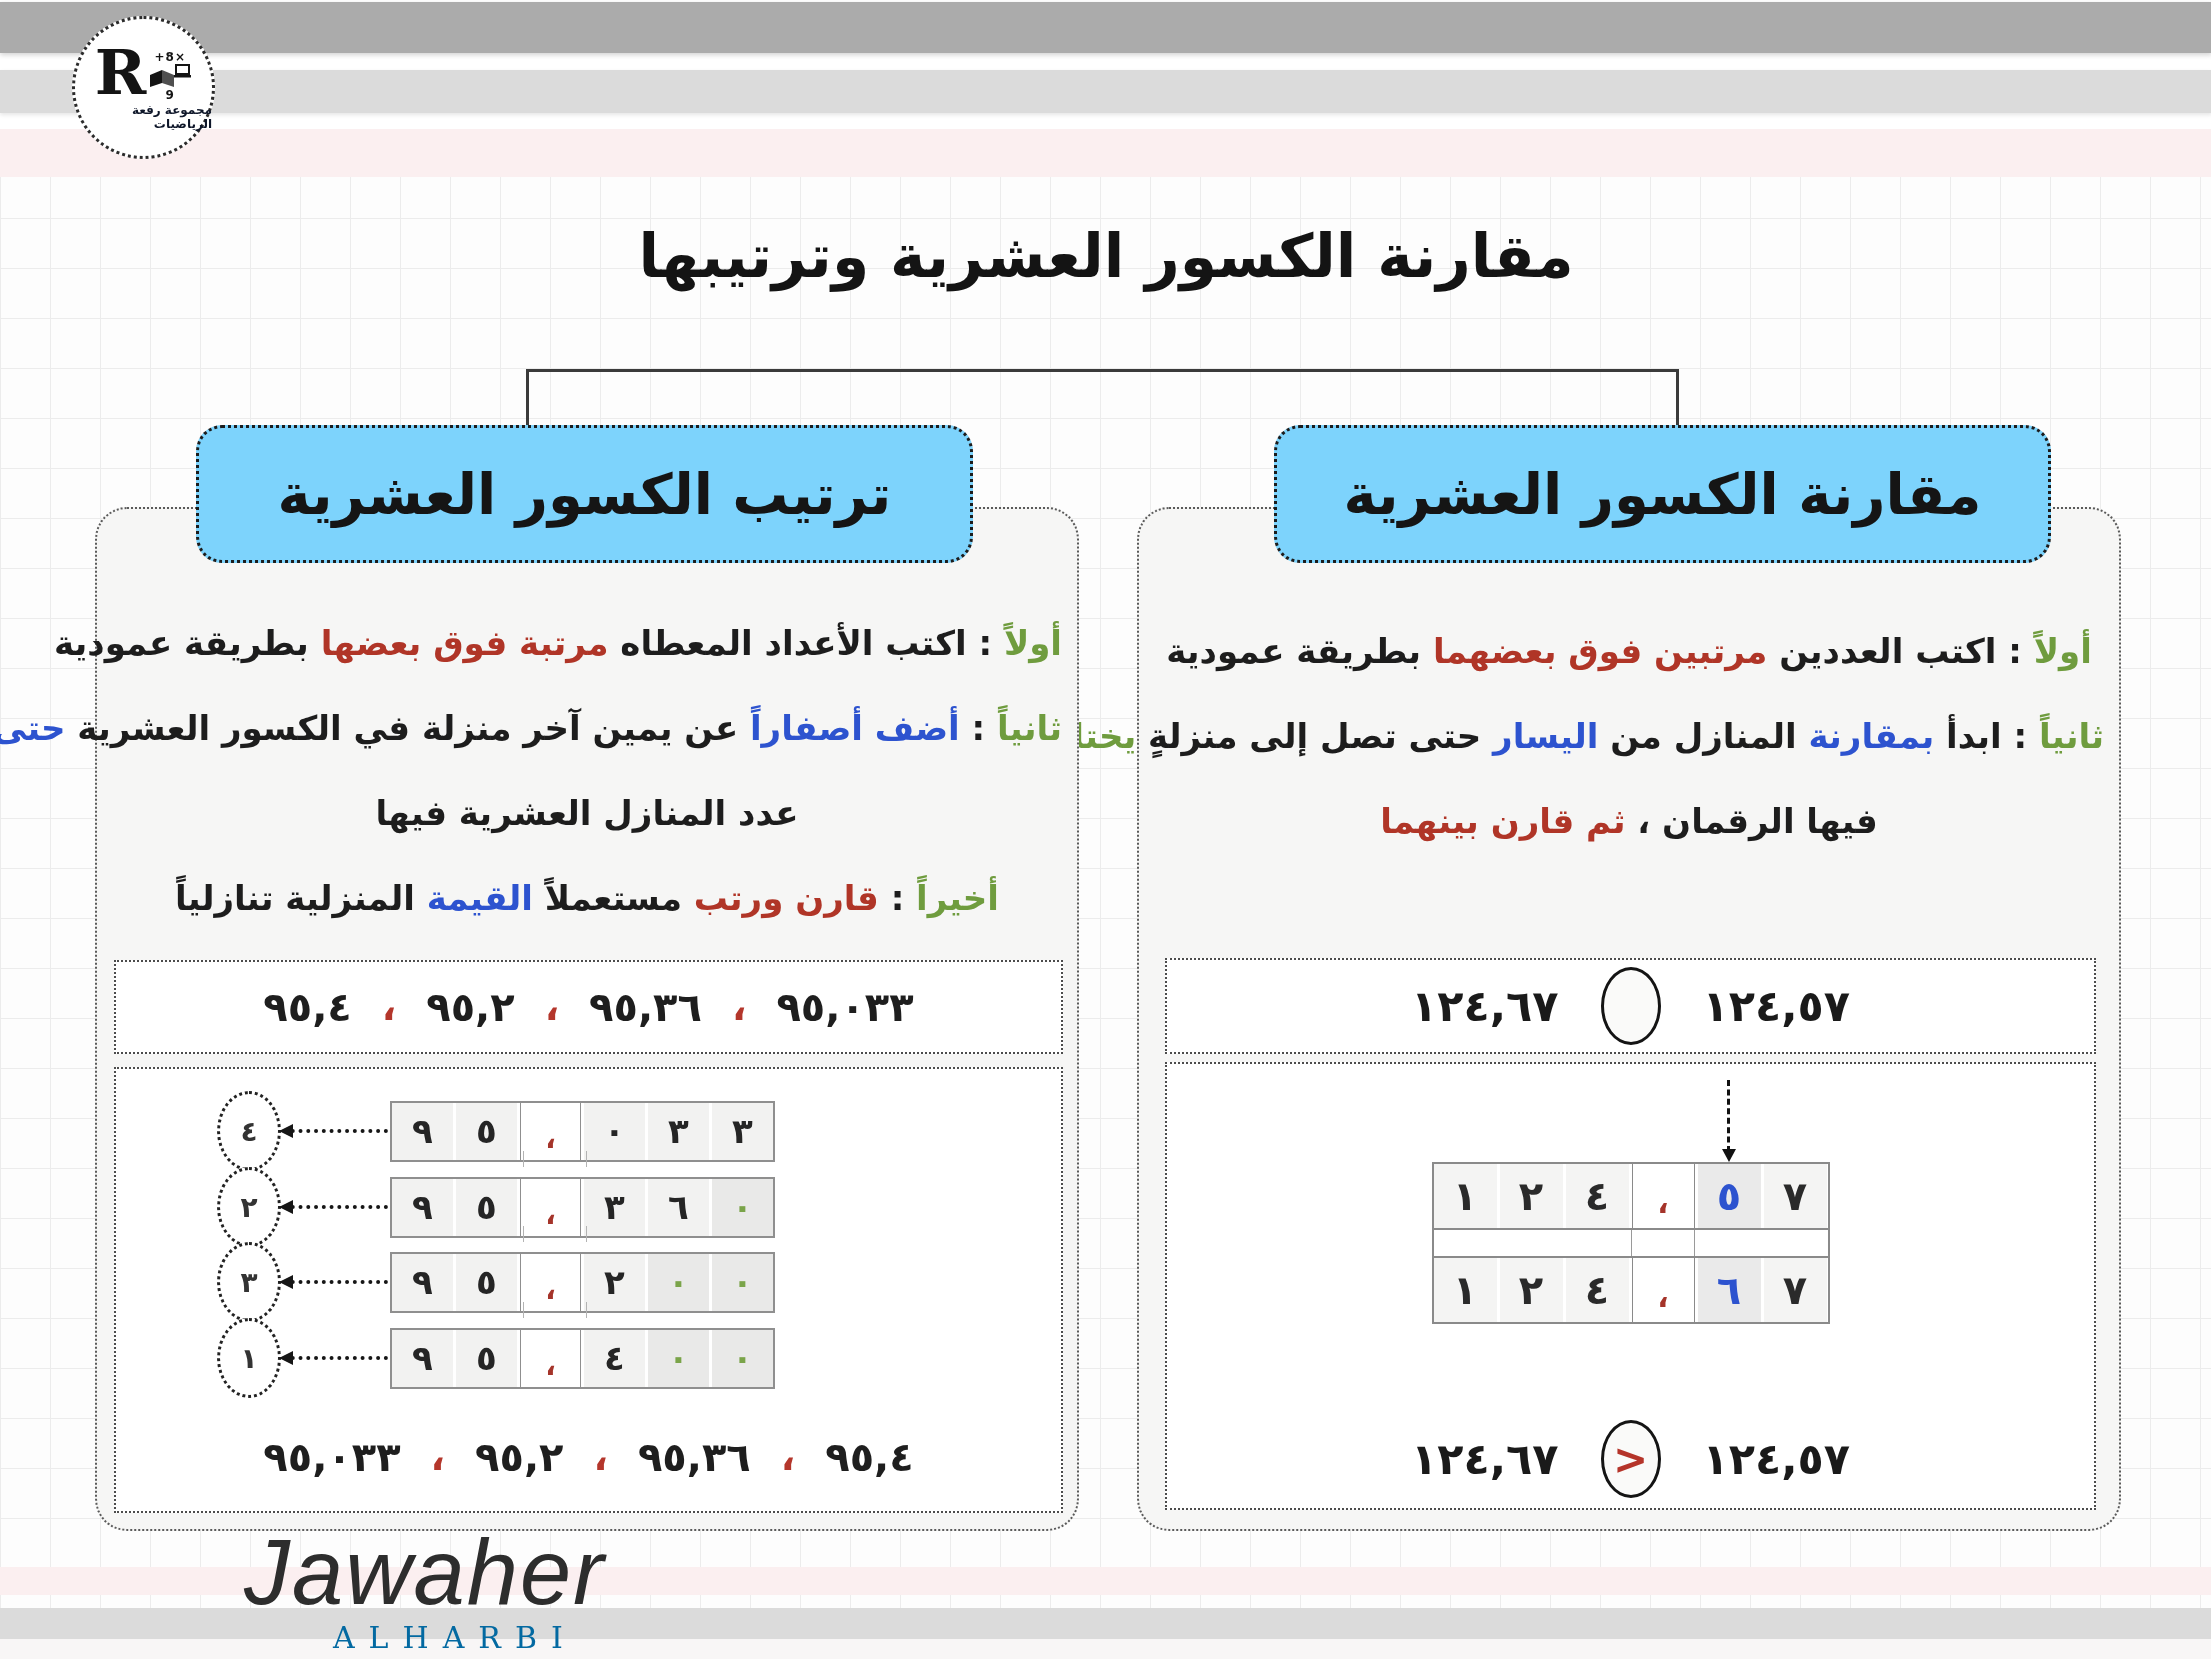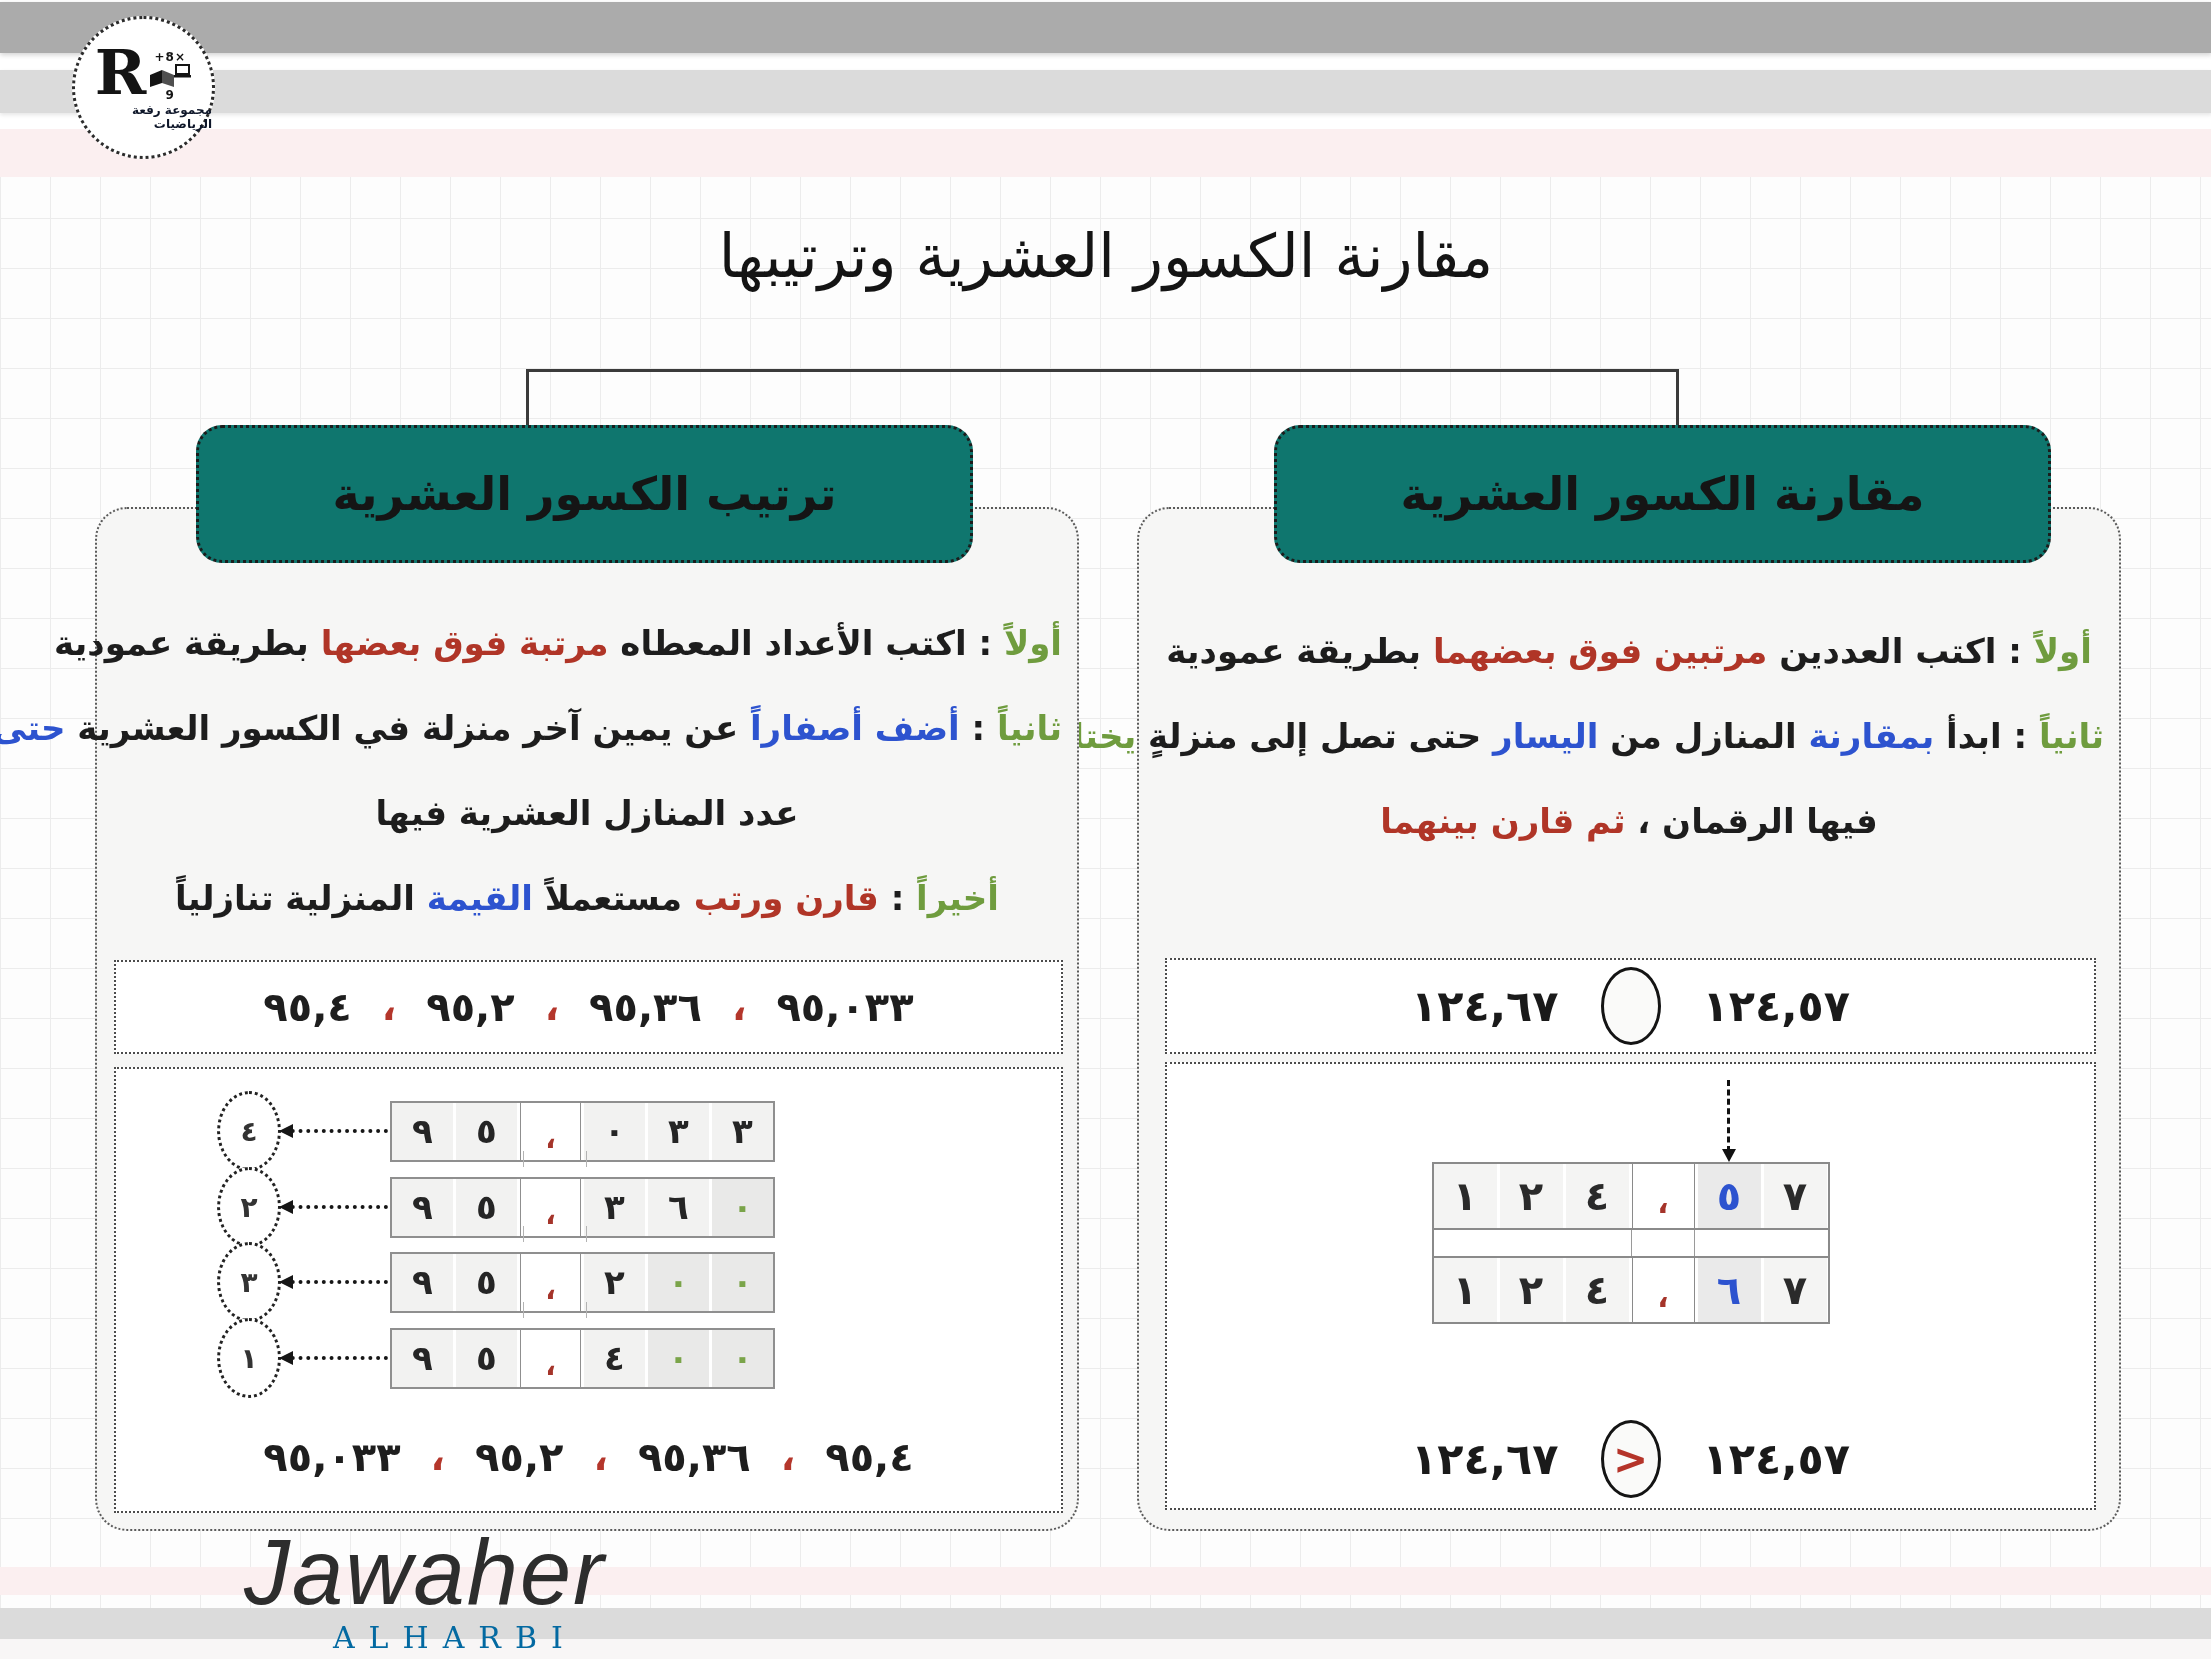--- a/index.html
+++ b/index.html
@@ -22,31 +22,31 @@
   .logo{position:absolute;left:72px;top:16px;width:137px;height:137px;border-radius:50%;
         background:#fff;border:3px dotted #2b2b2b;z-index:6;display:flex;flex-direction:column;
         align-items:center;justify-content:center;}
   .logo-row{display:flex;align-items:flex-start;gap:2px;}
   .logo-r{font-family:"DejaVu Serif",serif;font-size:62px;font-weight:bold;color:#141414;line-height:56px;}
   .logo-icons{display:flex;flex-direction:column;align-items:center;margin-top:6px;}
   .logo-sym{font-size:12px;font-weight:bold;color:#141414;letter-spacing:1px;line-height:12px;}
   .logo-caption{font-size:12px;font-weight:bold;color:#0f172a;margin-top:2px;}
   
   .main-title{position:absolute;left:0;top:221px;width:100%;text-align:center;font-size:60px;
-        font-weight:normal;color:#141414;}
+        font-weight:bold;color:#141414;}
   .bracket-h{position:absolute;left:526px;top:369px;width:1150px;border-top:3px solid #3b3b3b;}
   .bracket-v{position:absolute;top:369px;height:58px;border-left:3px solid #3b3b3b;}
   .bracket-v.lft{left:526px;} .bracket-v.rgt{left:1676px;}
   
   .panel{position:absolute;top:507px;width:980px;height:1020px;background:#f6f6f5;
          border:2px dotted #5a5a5a;border-radius:32px;}
   .panel.left{left:95px;} .panel.right{left:1137px;}
-  .pink-header{position:absolute;top:425px;width:771px;height:132px;background:#0f766e;
+  .pink-header{position:absolute;top:425px;width:771px;height:132px;background:#7dd3fc;
          border:3px dotted #1c1c1c;border-radius:26px;display:flex;align-items:center;
-         justify-content:center;font-size:46px;font-weight:bold;color:#151515;z-index:3;}
+         justify-content:center;font-size:56px;font-weight:bold;color:#151515;z-index:3;}
   .pink-header.left{left:196px;} .pink-header.right{left:1274px;}
   
   .instructions{position:absolute;left:15px;right:15px;text-align:center;direction:rtl;}
   .panel.right .instructions{top:100px;} .panel.left .instructions{top:92px;}
   .instr-line{line-height:85px;font-size:34px;font-weight:bold;white-space:nowrap;}
   .c-g{color:#6f9c3e}.c-r{color:#b03527}.c-b{color:#2d53cf}.c-k{color:#1d1d1d}
   
   .wbox{position:absolute;background:#ffffff;border:2px dotted #4c4c4c;}
   .panel.left  .wbox1{left:17px;top:451px;width:945px;height:90px;}
   .panel.right .wbox1{left:26px;top:449px;width:927px;height:92px;}

